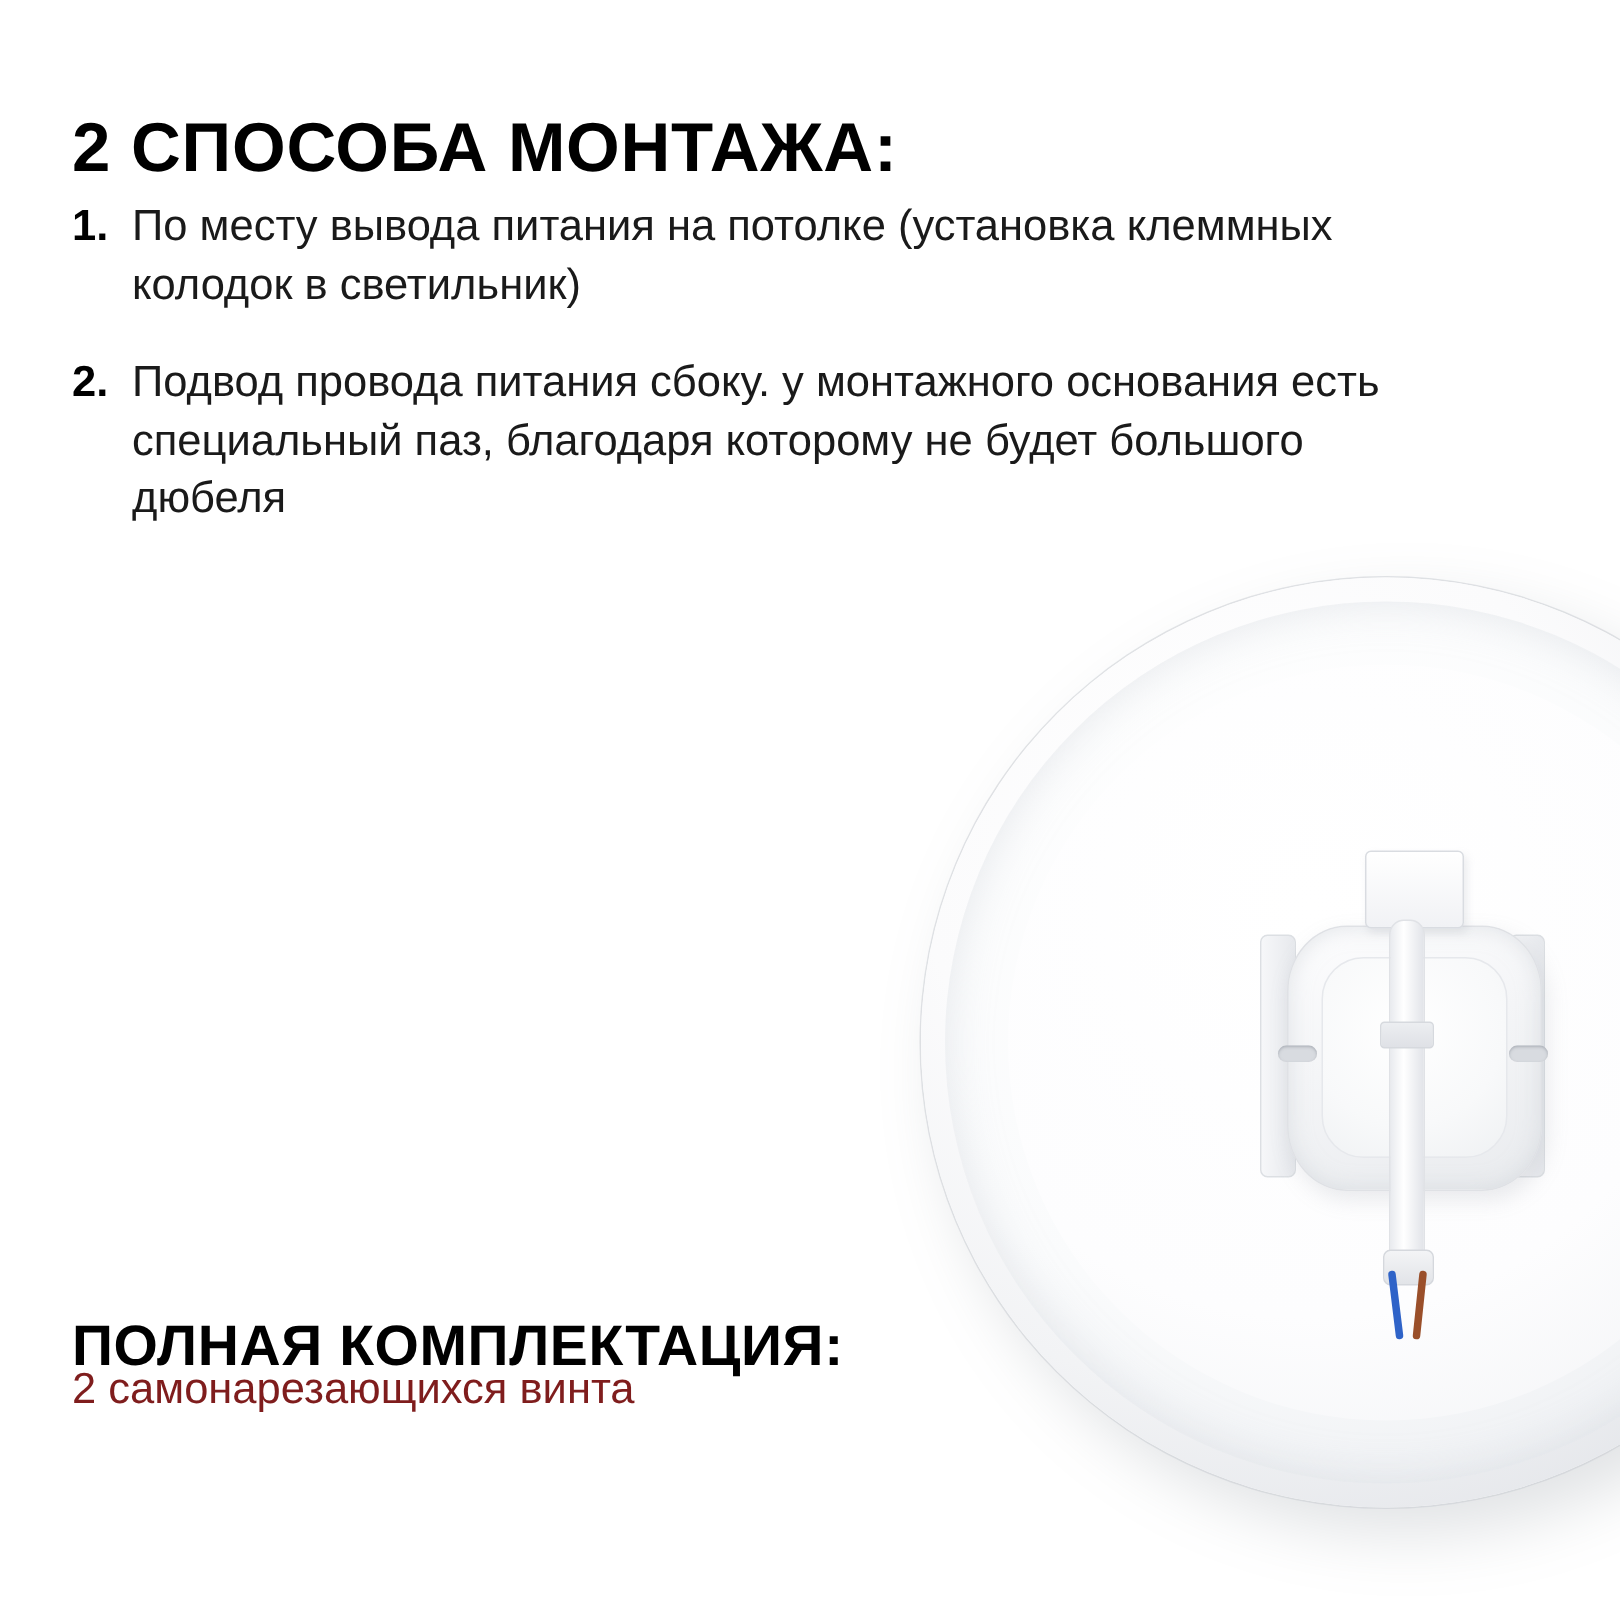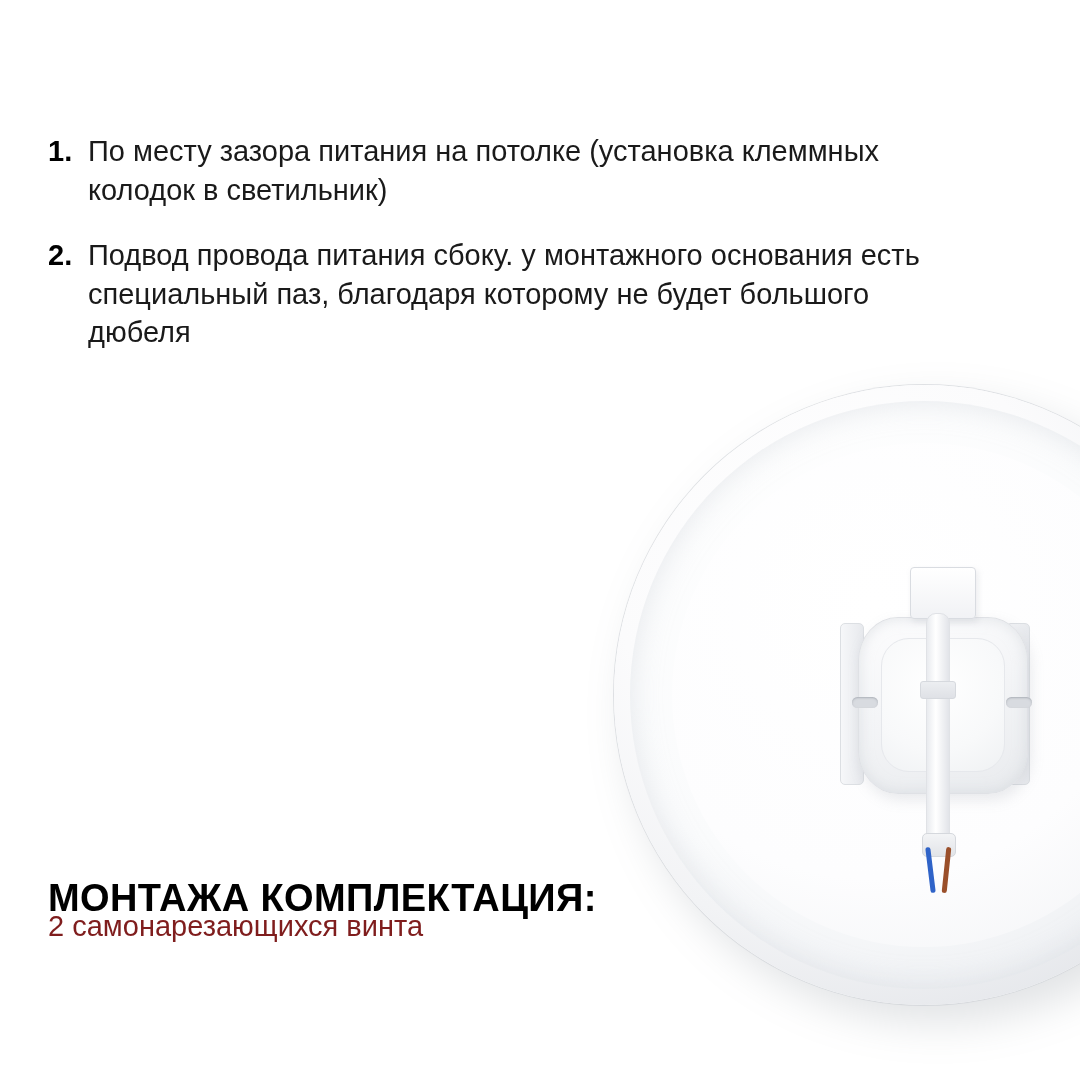--- a/index.html
+++ b/index.html
@@ -219,33 +219,34 @@
     border-radius: 5px;
     background: linear-gradient(180deg, #f3f4f6, #e2e4e8);
     border: 1px solid #d5d8dd;
   }
 </style>
 </head>
 <body>
 
 <div class="page">
 
+  <h1 class="heading-main">2 СПОСОБА МОНТАЖА:</h1>
 
   <div class="steps">
     <div class="step">
       <div class="step-num">1.</div>
-      <div class="step-text">По месту зазора питания на потолке (установка клеммных колодок в светильник)</div>
+      <div class="step-text">По месту вывода питания на потолке (установка клеммных колодок в светильник)</div>
     </div>
     <div class="step">
       <div class="step-num">2.</div>
       <div class="step-text">Подвод провода питания сбоку. у монтажного основания есть специальный паз, благодаря которому не будет большого дюбеля</div>
     </div>
   </div>
 
-  <h2 class="heading-kit">МОНТАЖА КОМПЛЕКТАЦИЯ:</h2>
+  <h2 class="heading-kit">ПОЛНАЯ КОМПЛЕКТАЦИЯ:</h2>
 
   <div class="kit-list">
     <div class="kit-item">2 самонарезающихся винта</div>
   </div>
 
   <div class="product">
     <div class="lamp-body"></div>
     <div class="lamp-rim"></div>
     <div class="lamp-inner"></div>
 

